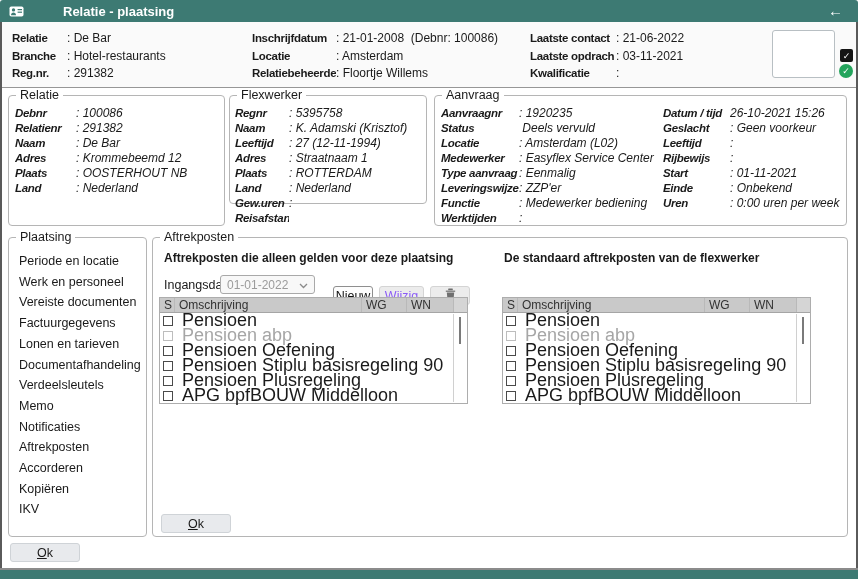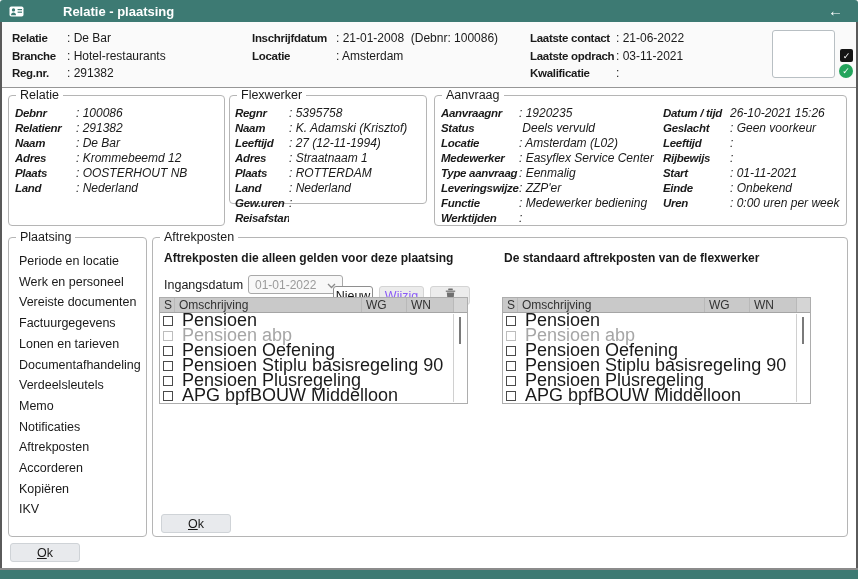--- a/index.html
+++ b/index.html
@@ -53,21 +53,21 @@
   .aanv-right { left:228px; } .aanv-right .lbl { width:67px; }
 
   
   .menu { padding:13px 0 0 10px; }
   .menu-item { line-height:20.7px; cursor:pointer; white-space:nowrap; }
 
   
   .sec-heading { position:absolute; top:13px; font-weight:bold; font-size:12px; white-space:nowrap; }
   .sec-heading.left { left:11px; } .sec-heading.right { left:351px; }
   .ing-label { position:absolute; left:11px; top:40px; font-size:12.5px; }
-  .dropdown { position:absolute; left:95px; top:37px; width:95px; height:19px; background:#f8f8f8;
+  .dropdown { position:absolute; left:67px; top:37px; width:95px; height:19px; background:#f8f8f8;
               border:1px solid #a9a9a9; border-radius:3px; display:flex; align-items:center;
               justify-content:space-between; padding:0 6px; color:#9b9b9b; font-size:12px; cursor:pointer; }
   .btn { position:absolute; top:37px; height:19px; display:flex; align-items:center; justify-content:center;
          font-size:12.5px; border-radius:3px; cursor:pointer;margin-top:11px; }
   .btn-nieuw  { left:180px; width:40px; background:#fdfdfd; border:1px solid #8f8f8f; color:#111; }
   .btn-wijzig { left:226px; width:45px; background:#ececec; border:1px solid #d4d4d4; color:#8b5cf6; }
   .btn-trash  { left:277px; width:40px; background:#ececec; border:1px solid #d4d4d4; }
   .fl { display:block; } .fl::first-letter { text-decoration:underline; }
 
   
@@ -133,20 +133,24 @@
     </div>
     <div class="hcol hcol-2">
       <div class="hrow">
           <span class="lbl">Inschrijfdatum</span>
           <span class="val">: 21-01-2008  (Debnr: 100086)</span>
         </div>
       <div class="hrow">
           <span class="lbl">Locatie</span>
           <span class="val">: Amsterdam</span>
         </div>
+      <div class="hrow">
+          <span class="lbl">Relatiebeheerde</span>
+          <span class="val">: Floortje Willems</span>
+        </div>
     </div>
     <div class="hcol hcol-3">
       <div class="hrow">
           <span class="lbl">Laatste contact</span>
           <span class="val">: 21-06-2022</span>
         </div>
       <div class="hrow">
           <span class="lbl">Laatste opdrach</span>
           <span class="val">: 03-11-2021</span>
         </div>

